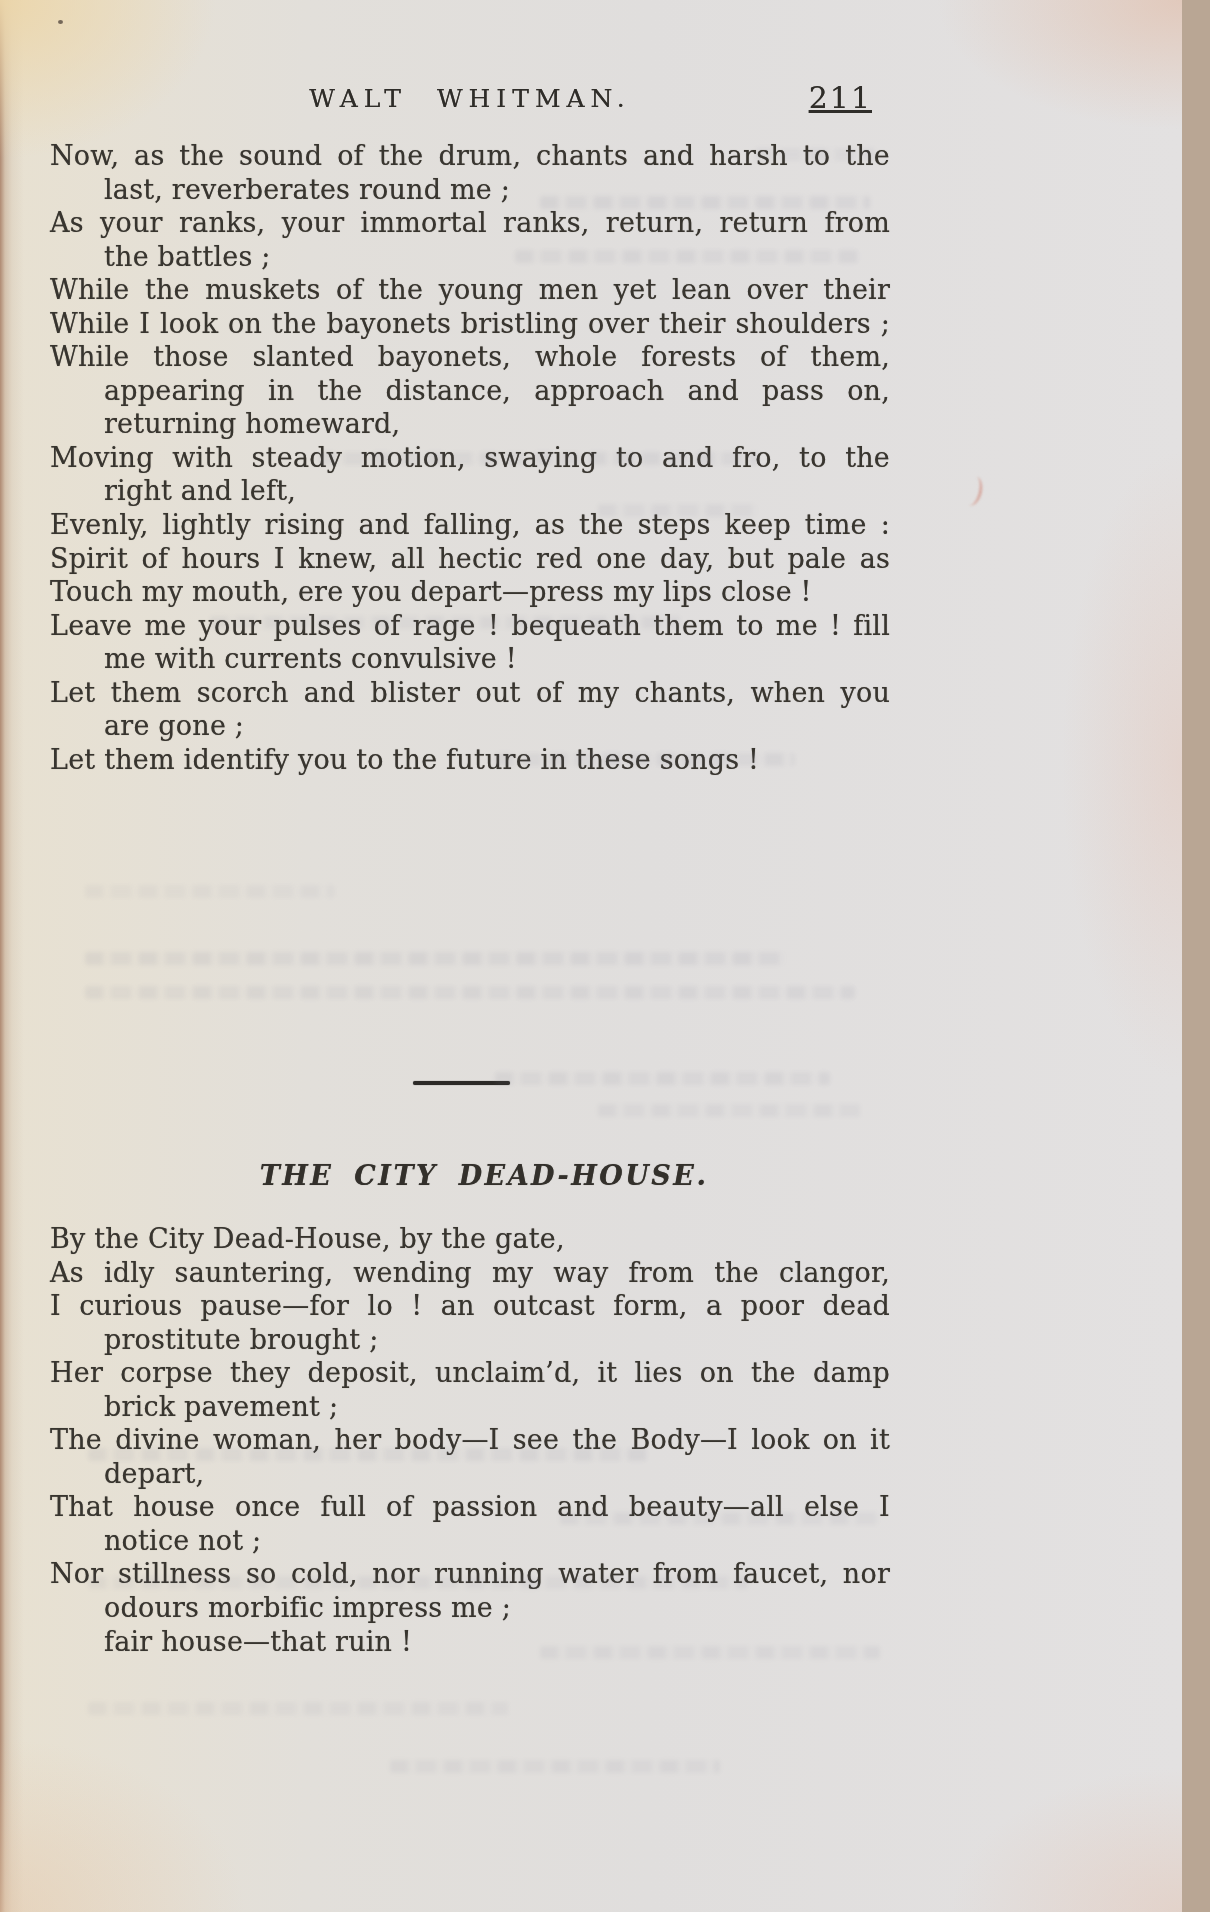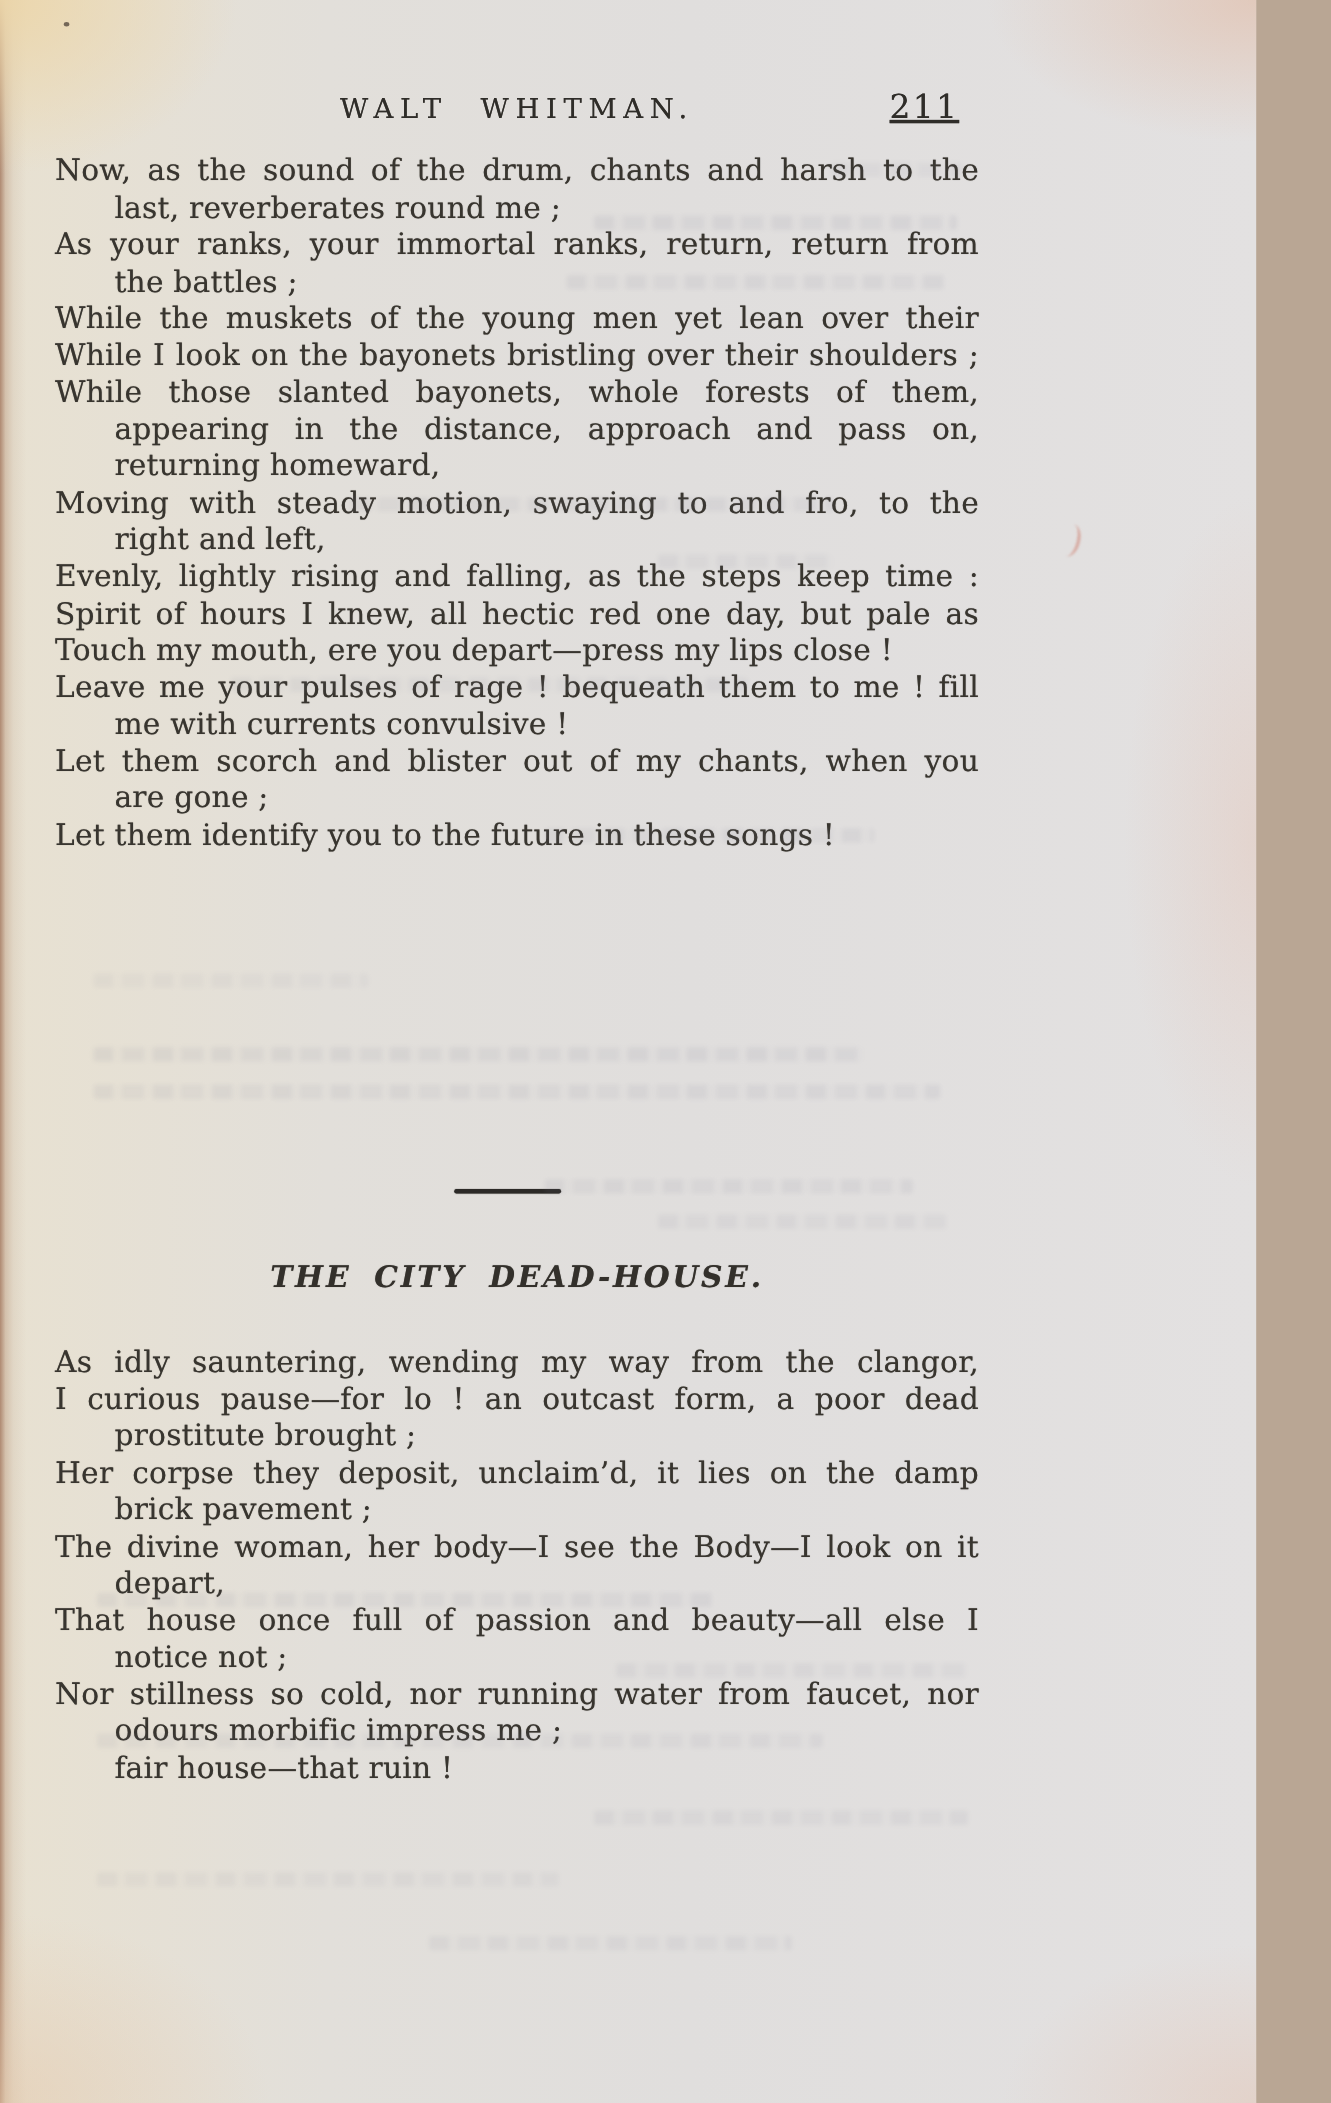--- a/index.html
+++ b/index.html
@@ -12,20 +12,21 @@
   .page{
     position:relative;width:1142px;height:1912px;overflow:hidden;
     background:
       radial-gradient(ellipse 300px 220px at 0% 0%, rgba(236,214,170,0.95), rgba(236,214,170,0) 72%),
       radial-gradient(ellipse 340px 180px at 100% 0%, rgba(224,182,158,0.55), rgba(224,182,158,0) 72%),
       radial-gradient(ellipse 160px 420px at 100% 40%, rgba(228,186,168,0.33), rgba(228,186,168,0) 75%),
       radial-gradient(ellipse 340px 240px at 0% 100%, rgba(228,198,168,0.5), rgba(228,198,168,0) 72%),
       radial-gradient(ellipse 320px 200px at 100% 100%, rgba(226,190,170,0.42), rgba(226,190,170,0) 72%),
       linear-gradient(90deg, rgba(128,66,36,0.55) 0px, rgba(150,95,60,0.25) 5px, rgba(160,120,90,0.10) 12px, rgba(160,120,90,0) 24px),
       linear-gradient(90deg, #e8e1d1 0%, #e2dfda 26%, #e0dedd 55%, #e3e1e1 100%);
+    padding-left: 40px;
   }
   .header{
     position:absolute;top:84px;left:50px;width:840px;height:36px;
     color:#2f2d29;
   }
   .header .title{
     display:block;text-align:center;
     font-size:25px;letter-spacing:6px;word-spacing:16px;
     text-shadow:0 0 0.6px rgba(55,50,45,0.75);
   }
@@ -45,21 +46,21 @@
   #poem2{top:1222px;}
   .pline{white-space:normal;}
   .pline.indent{padding-left:54px;}
   .pline.just{text-align:justify;text-align-last:justify;}
   .divider{
     position:absolute;left:413px;top:1081px;width:97px;height:3.5px;
     background:#2c2a27;border-radius:2px;
     box-shadow:0 0 1px rgba(44,42,39,0.8);
   }
   .poem-title{
-    position:absolute;top:1146px;left:50px;width:840px;margin:0;
+    position:absolute;top:1146px;left:50px;width:840px;margin:14px;
     text-align:center;font-style:italic;font-weight:bold;
     font-size:27px;letter-spacing:2.5px;word-spacing:9px;color:#33302b;
     text-shadow:0 0 0.7px rgba(51,48,43,0.7);
   }
   .ghost{
     position:absolute;height:13px;border-radius:3px;
     filter:blur(2px);
     background:repeating-linear-gradient(90deg,
       rgba(122,122,144,0.22) 0 18px, rgba(122,122,144,0.04) 18px 26px,
       rgba(122,122,144,0.18) 26px 46px, rgba(122,122,144,0.03) 46px 54px);
@@ -105,20 +106,21 @@
       <div class="pline just">Let them scorch and blister out of my chants, when you</div>
       <div class="pline indent">are gone ;</div>
       <div class="pline">Let them identify you to the future in these songs !</div>
     </div>
 
   <div class="divider"></div>
 
   <h2 class="poem-title">THE CITY DEAD-HOUSE.</h2>
 
   <div class="poem" id="poem2">
+      <div class="pline">By the City Dead-House, by the gate,</div>
       <div class="pline just">As idly sauntering, wending my way from the clangor,</div>
       <div class="pline just">I curious pause—for lo ! an outcast form, a poor dead</div>
       <div class="pline indent">prostitute brought ;</div>
       <div class="pline just">Her corpse they deposit, unclaim’d, it lies on the damp</div>
       <div class="pline indent">brick pavement ;</div>
       <div class="pline just">The divine woman, her body—I see the Body—I look on it</div>
       <div class="pline indent">depart,</div>
       <div class="pline just">That house once full of passion and beauty—all else I</div>
       <div class="pline indent">notice not ;</div>
       <div class="pline just">Nor stillness so cold, nor running water from faucet, nor</div>

